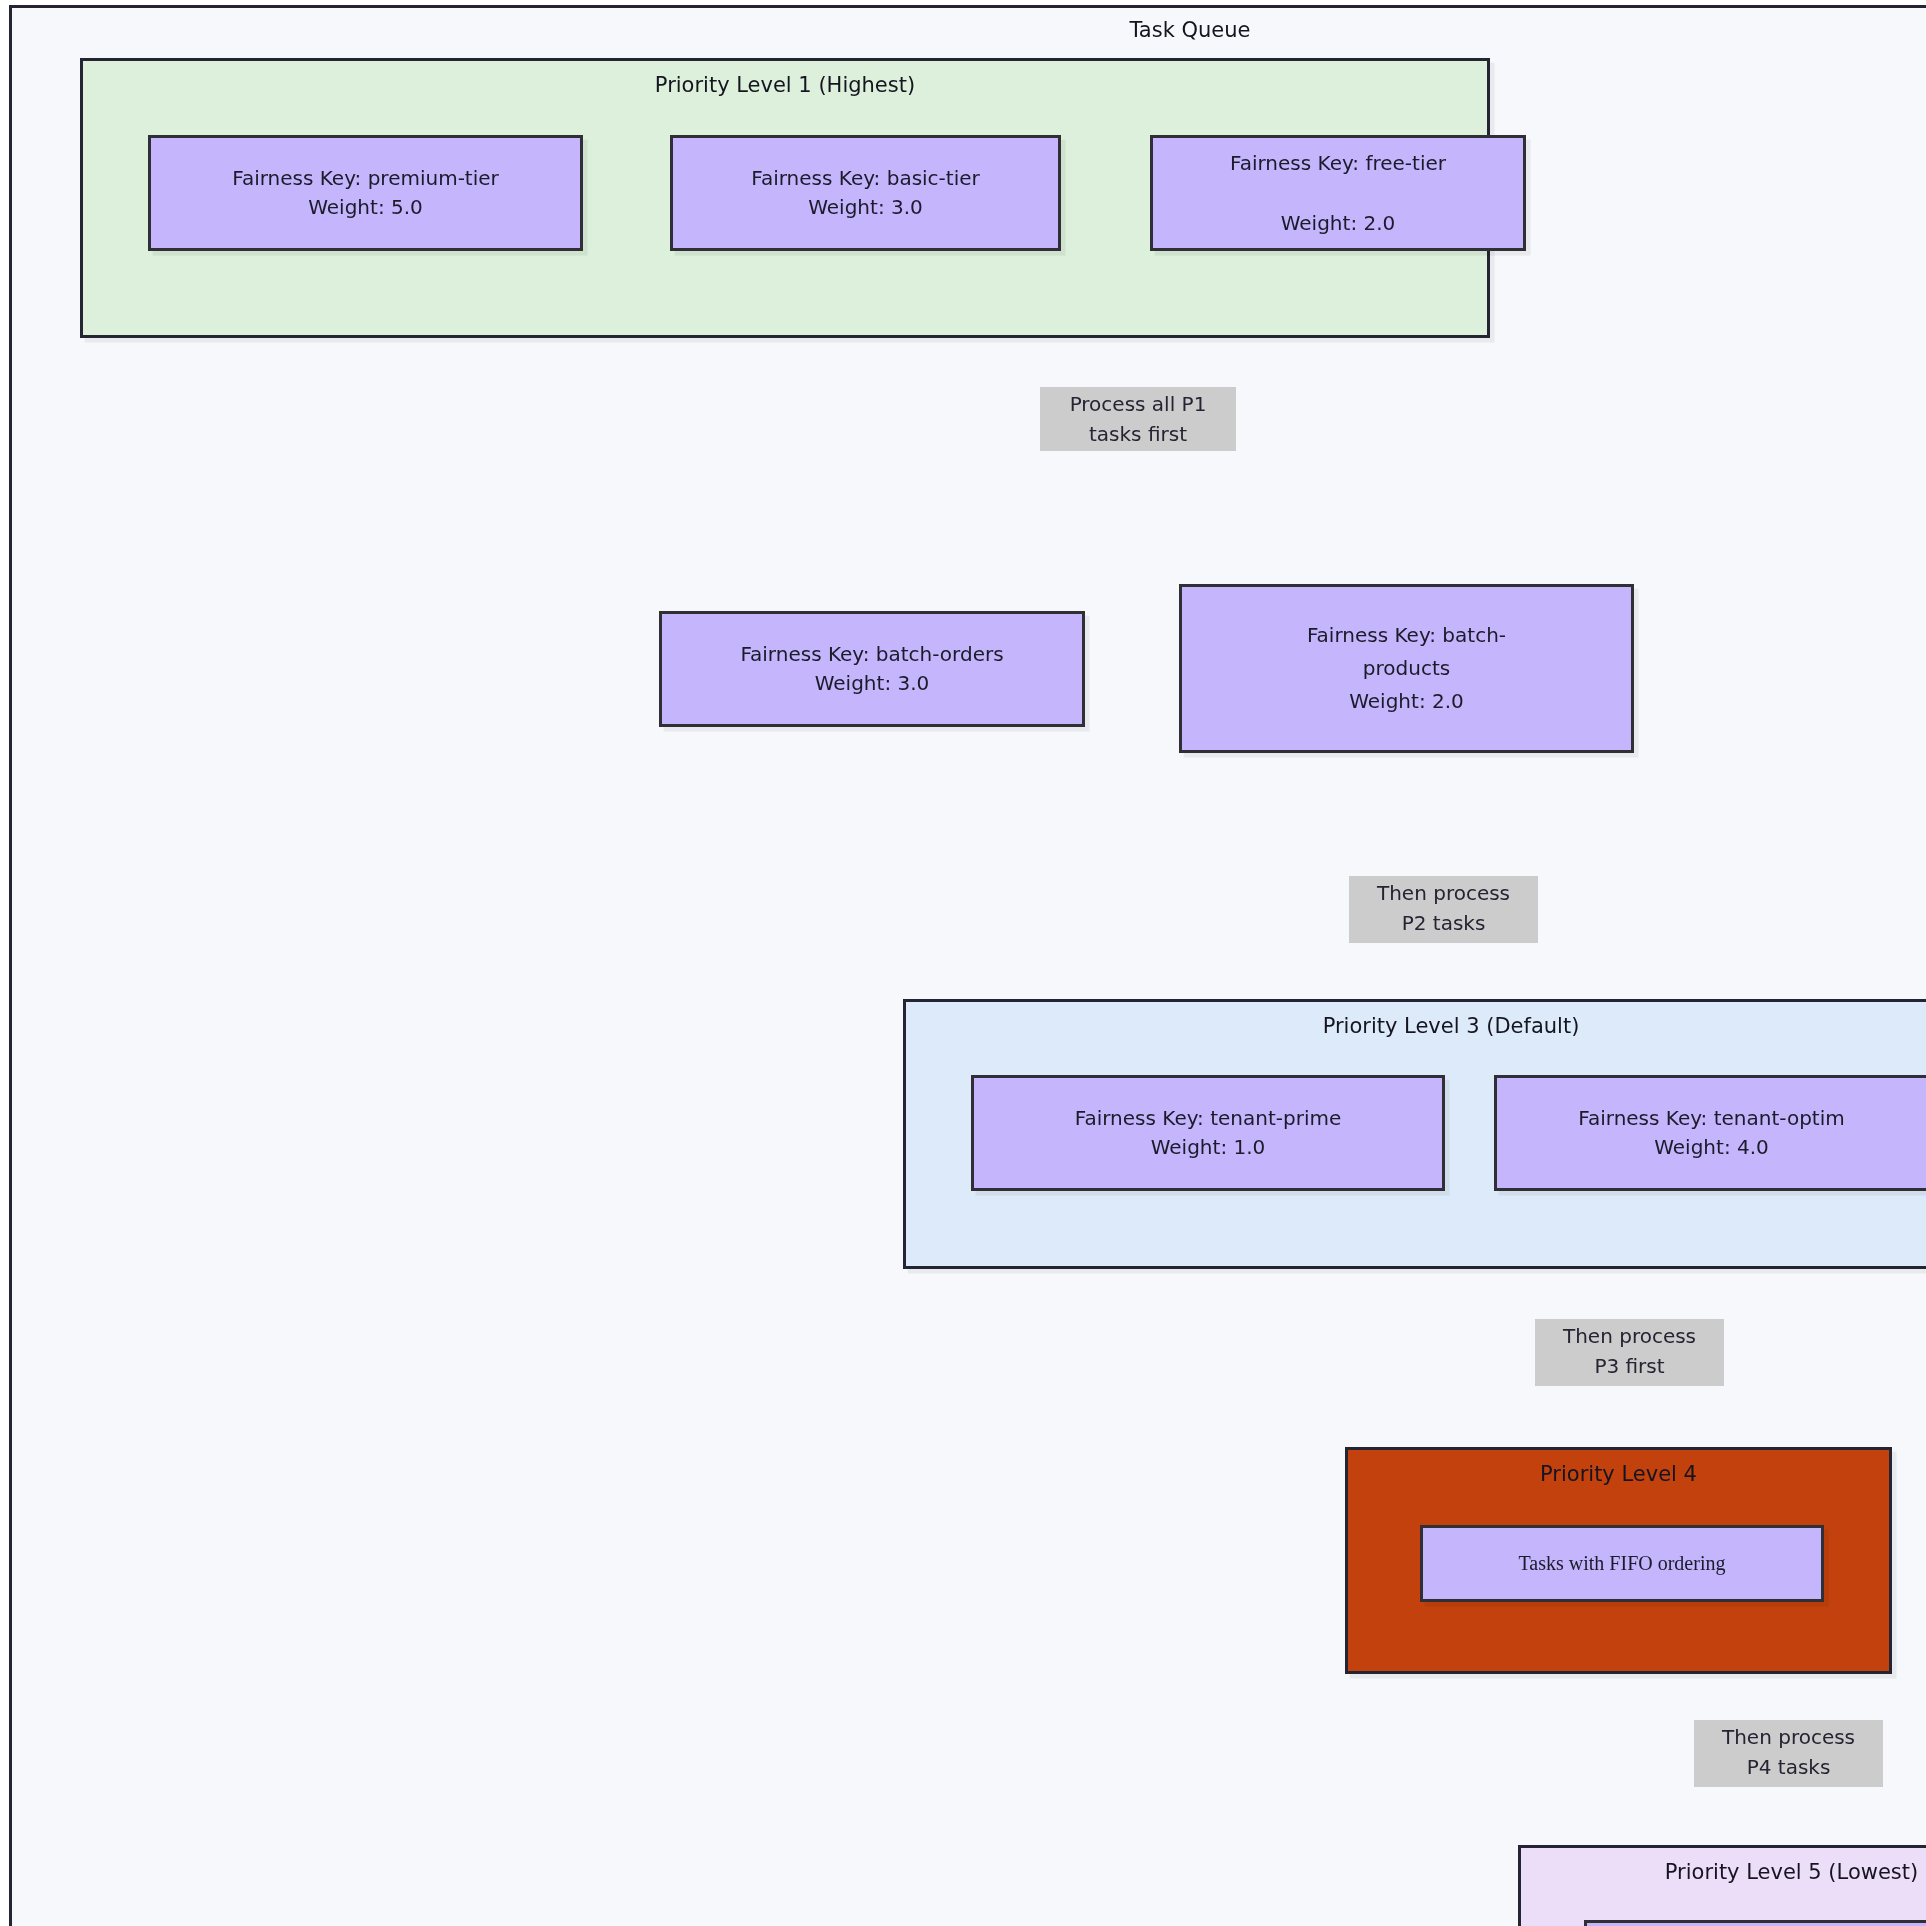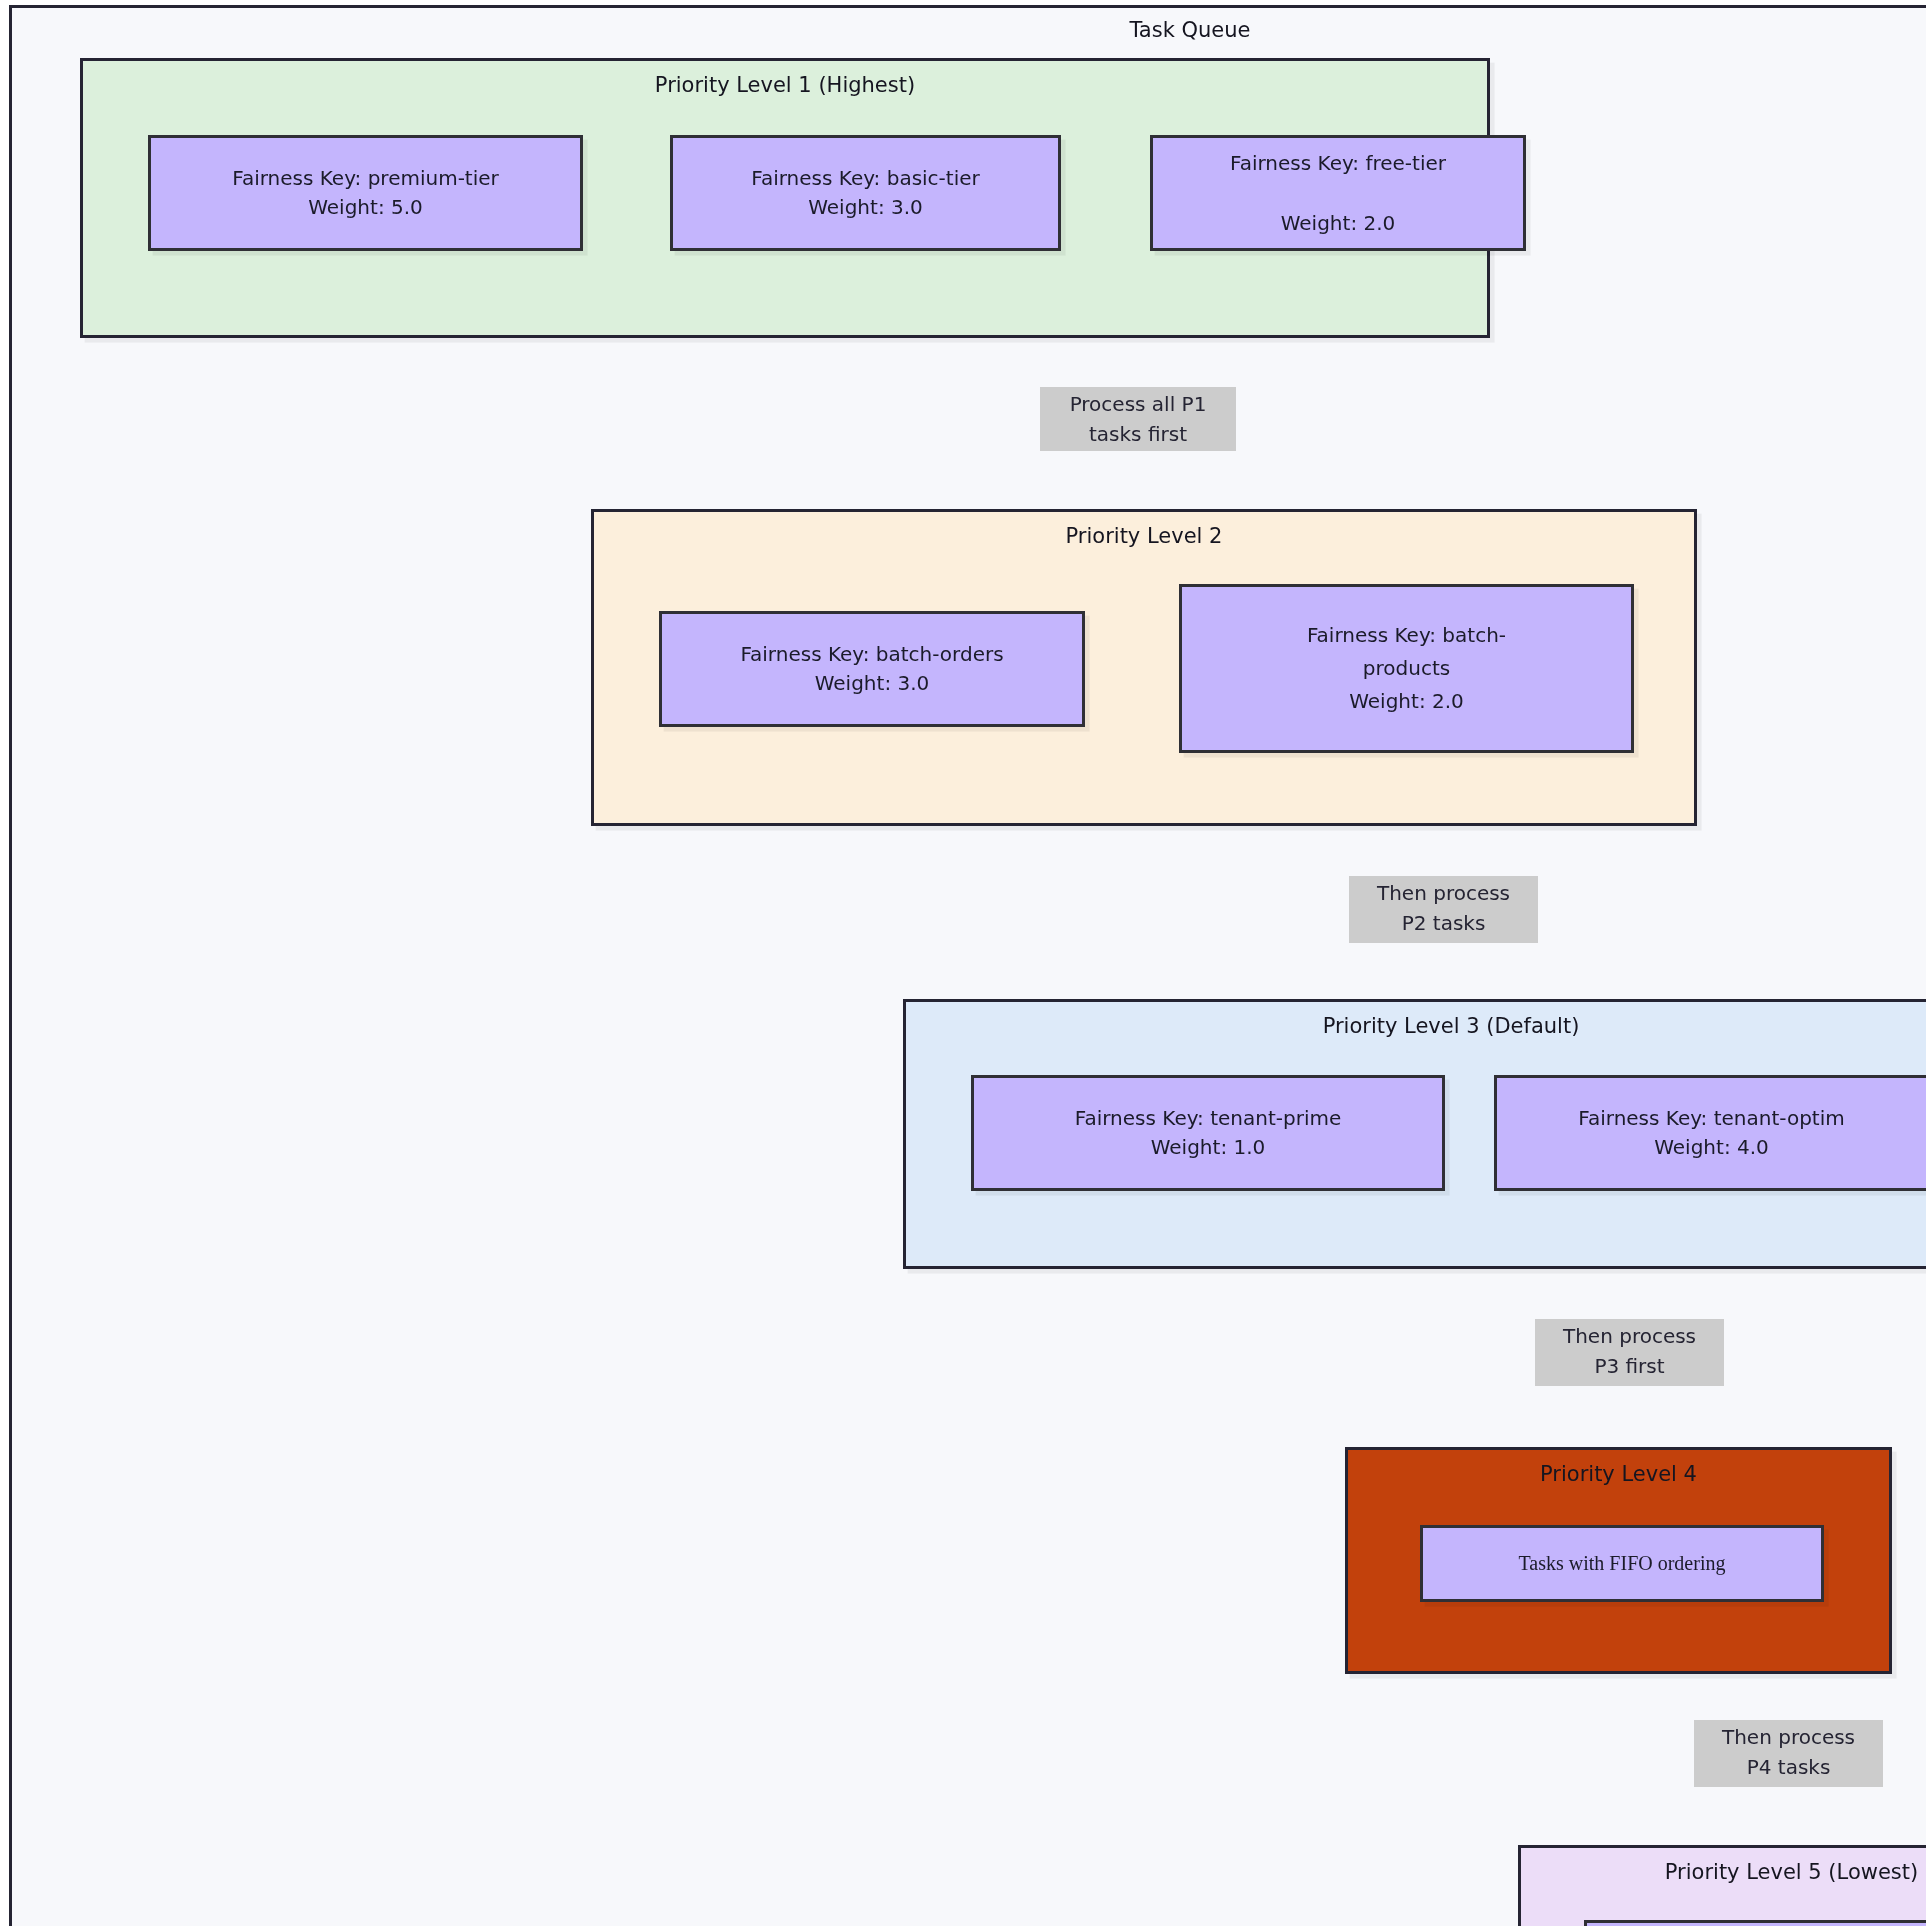--- a/index.html
+++ b/index.html
@@ -145,23 +145,20 @@
   <div class="node" style="left:1150px; top:135px; width:376px; height:116px;gap:31px;">
     <span class="node-line">Fairness Key: free-tier</span>
     <span class="node-line">Weight: 2.0</span>
   </div>
 
   <div class="edge-label" style="left:1040px; top:387px; width:196px; height:64px;">
     <div>Process all P1</div>
     <div>tasks first</div>
   </div>
 
-  <div class="cluster c-p2" style="left:591px; top:509px; width:1106px; height:317px;">
-    <div class="cluster-title" style="top:12.3px;">Priority Level 2</div>
-  </div>
 
   <div class="node" style="left:659px; top:611px; width:426px; height:116px;">
     <span class="node-line">Fairness Key: batch-orders</span>
     <span class="node-line">Weight: 3.0</span>
   </div>
 
   <div class="node" style="left:1179px; top:584px; width:455px; height:169px; line-height:1.65;">
     <span class="node-line wrap" style="max-width:270px;">Fairness Key: batch-products</span>
     <span class="node-line">Weight: 2.0</span>
   </div>

